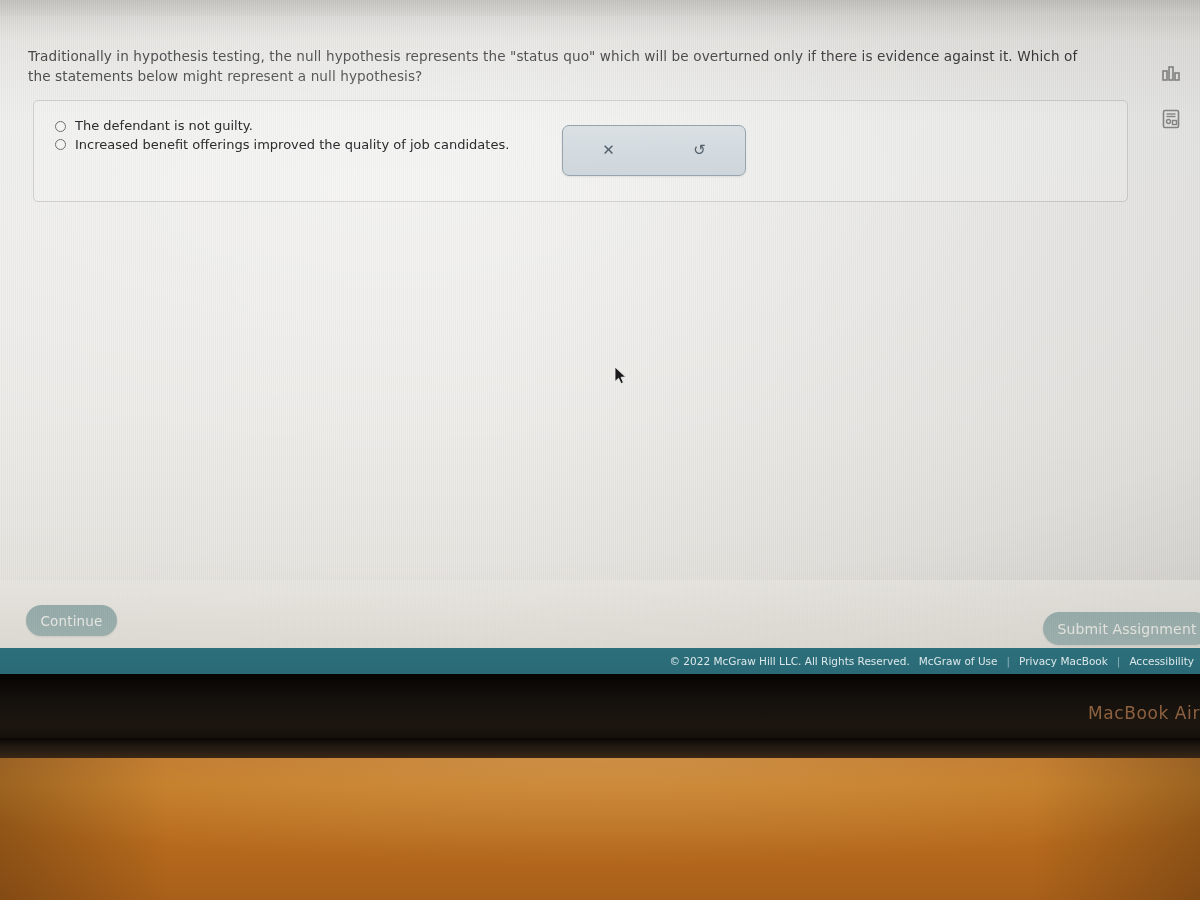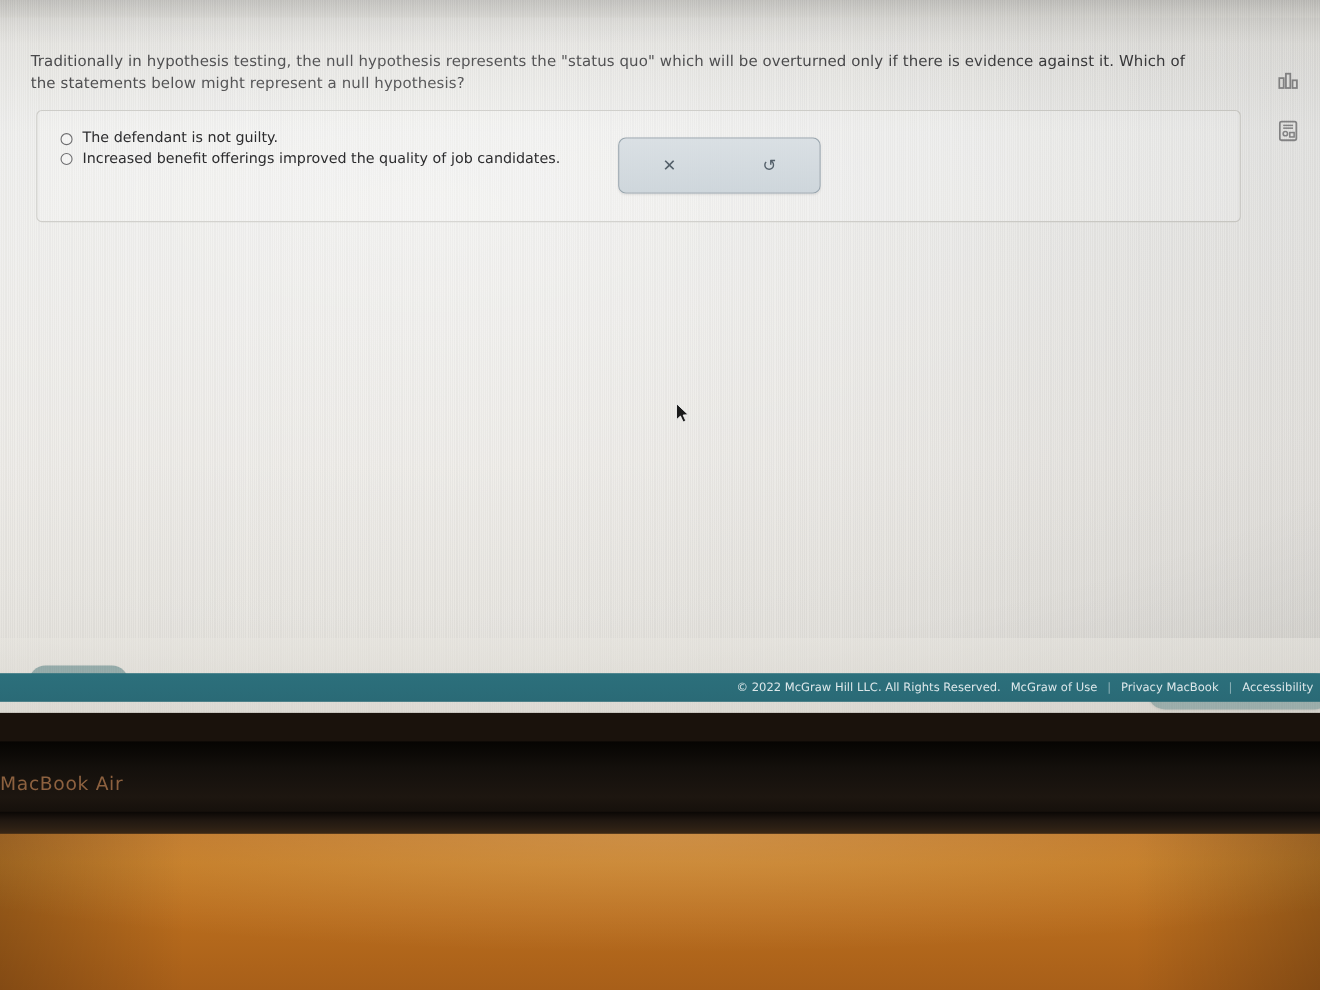--- a/index.html
+++ b/index.html
@@ -160,21 +160,21 @@
     justify-content: center;
     letter-spacing: .15px;
     box-shadow: 0 1px 2px rgba(0,0,0,.25);
   }
   #continue-btn { left: 26px; top: 605px; width: 91px; height: 31px; font-size: 13.5px; }
   #submit-btn   { left: 1043px; top: 612px; width: 168px; height: 33px; font-size: 14px; }
 
   
   .footer-band {
     position: absolute;
-    left: 0; top: 612px;
+    left: 0; top: 648px;
     width: 1200px; height: 26px;
     background: linear-gradient(180deg,#2c707c,#2a6a76);
     display: flex;
     align-items: center;
     justify-content: flex-end;
     padding-right: 6px;
     z-index: 5;
     overflow: hidden;
   }
   .footer-inner {
@@ -193,21 +193,21 @@
     position: absolute;
     left: 0; top: 674px;
     width: 1200px; height: 70px;
     background: linear-gradient(180deg,#060402 0%, #14100c 35%, #1d1610 72%, #120d09 100%);
     z-index: 5;
   }
   .bezel-label {
     position: absolute;
     left: 0; top: 703px;
     width: 1200px;
-    text-align: left;
+    text-align: right;
     font-size: 17px;
     letter-spacing: .6px;
     color: #a5apk;
     color: #9a6a45;
     z-index: 6;
     font-family: "DejaVu Sans", "Liberation Sans", sans-serif;
     opacity: .9;
   }
   .hinge {
     position: absolute;

